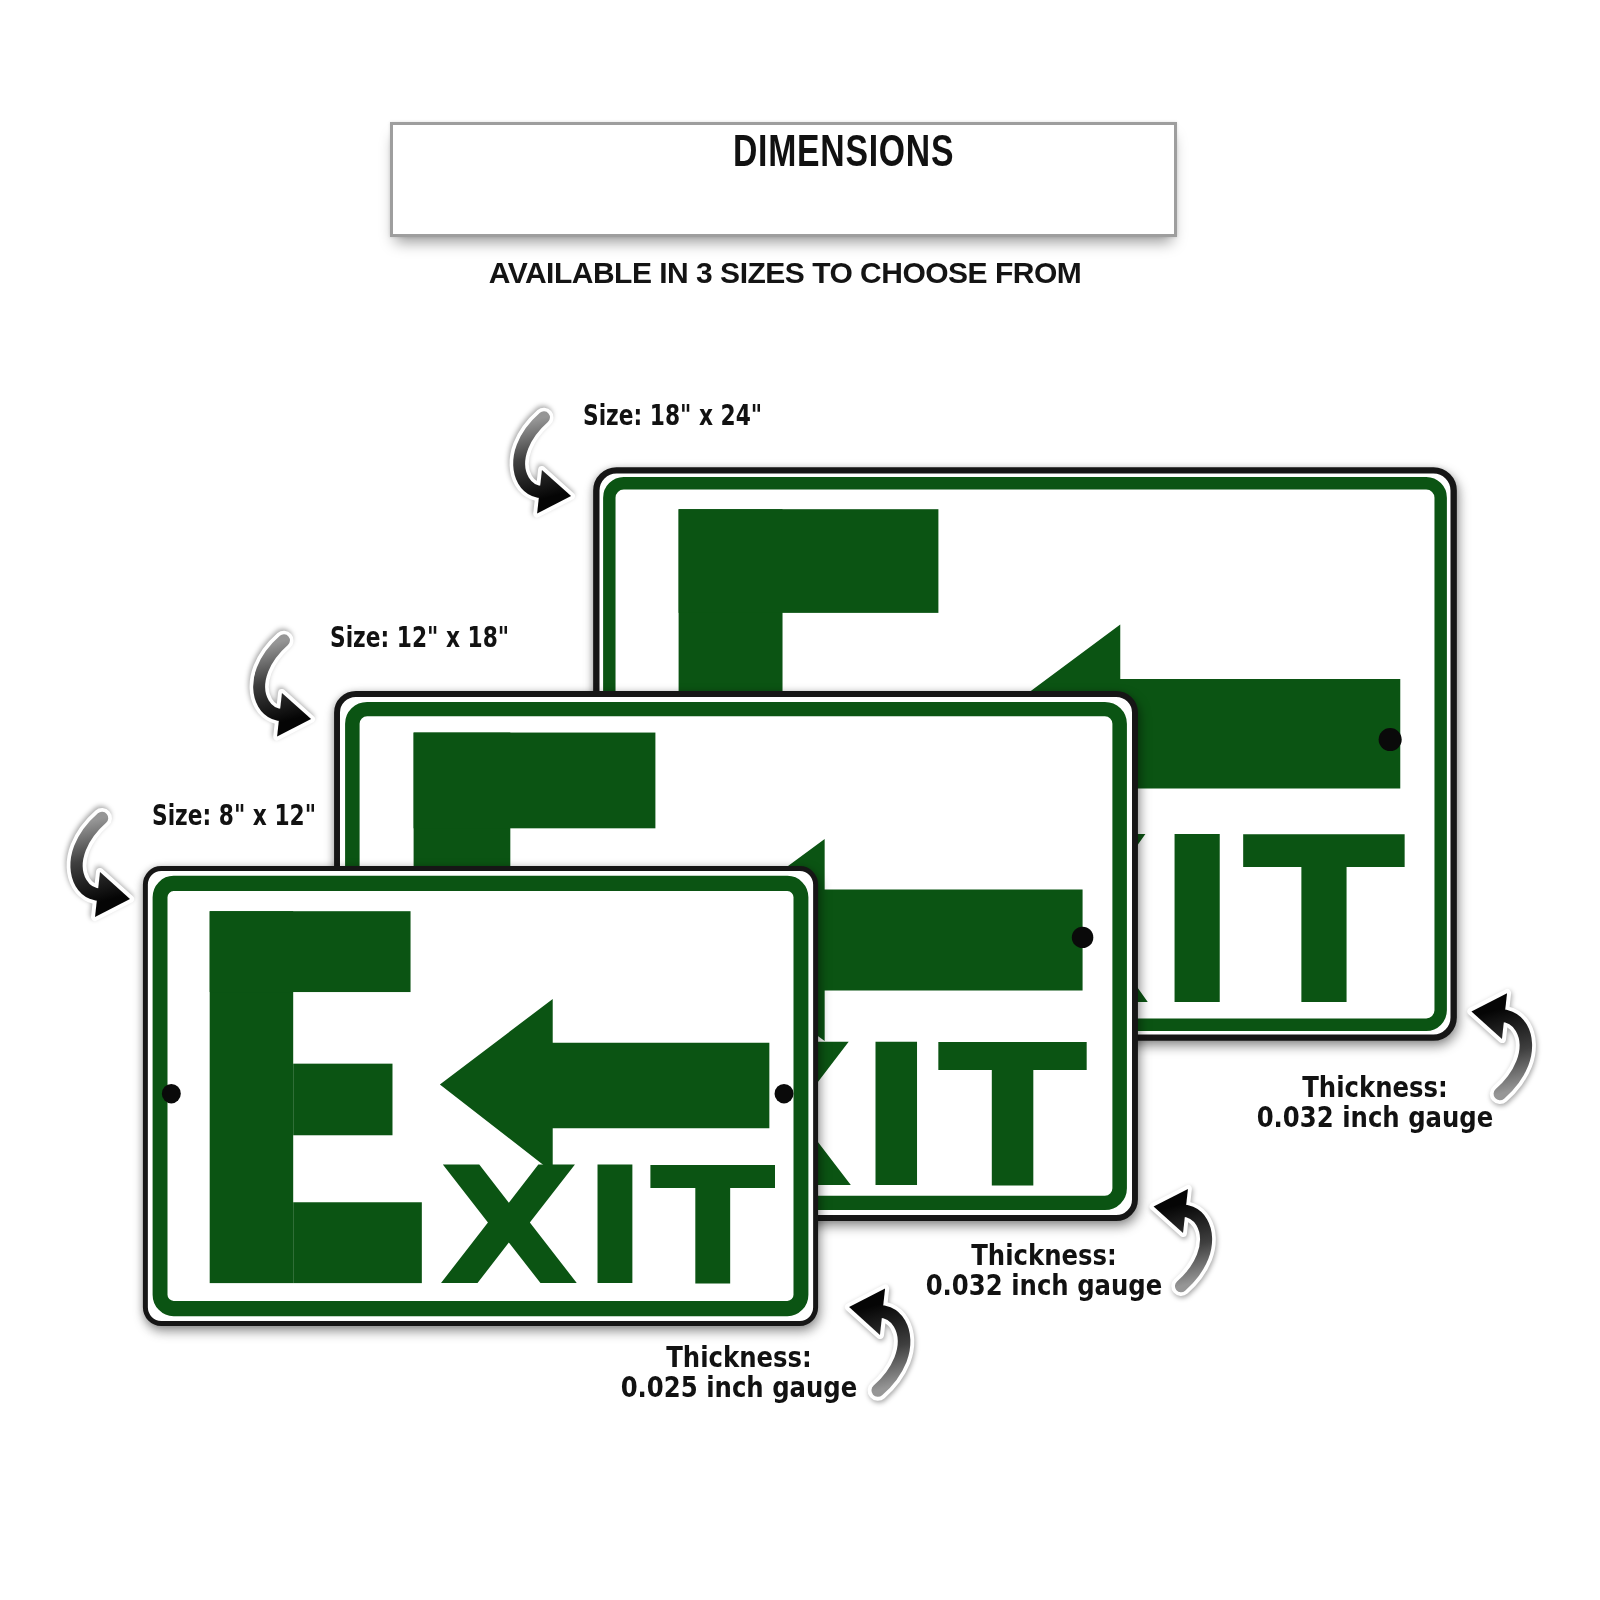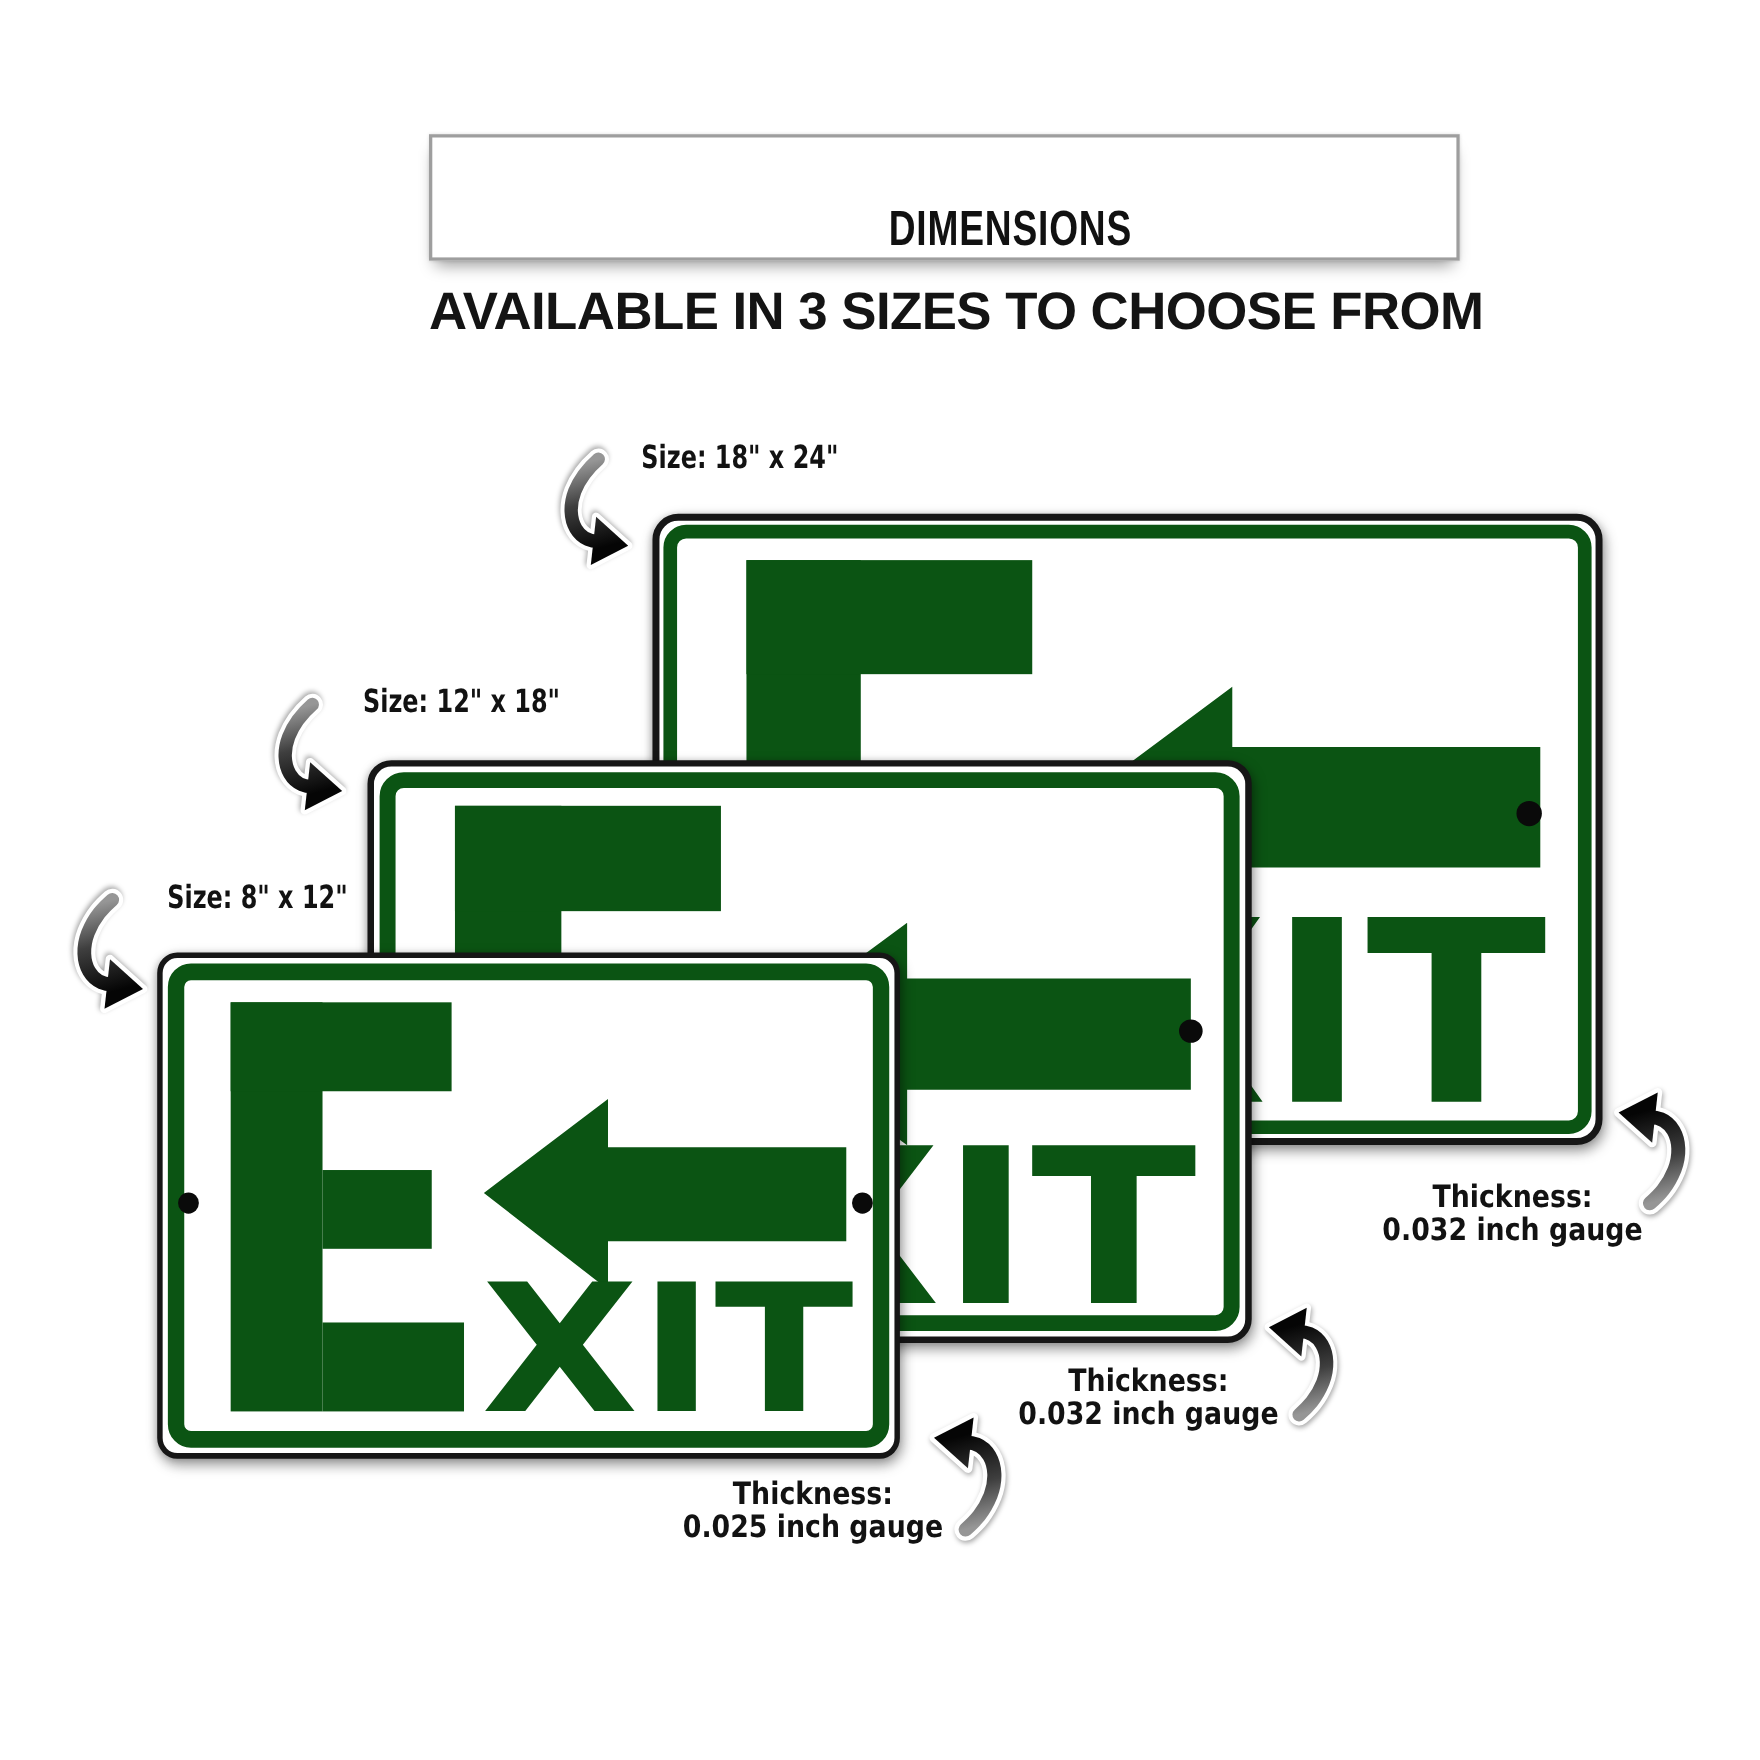--- a/index.html
+++ b/index.html
@@ -3,33 +3,33 @@
 <meta charset="utf-8">
 <style>
   html,body{margin:0;padding:0;background:#ffffff;}
   .stage{
     position:relative;width:1600px;height:1600px;background:#ffffff;
     font-family:"DejaVu Sans",sans-serif;overflow:hidden;
   }
 
   
   .header-box{
-    position:absolute;left:390px;top:122px;width:937px;height:115px;
+    position:absolute;left:390px;top:122px;width:787px;height:115px;
     background:#ffffff;border:3px solid #9e9e9e;box-sizing:border-box;
-    display:flex;align-items:flex-end;justify-content:center;
+    display:flex;align-items:flex-start;justify-content:center;
     box-shadow:0 10px 14px -5px rgba(0,0,0,.40), 0 0 3px rgba(0,0,0,.12);
   }
   .header-title{
     font-family:"Liberation Sans",sans-serif;font-weight:700;font-size:45px;
     color:#111;letter-spacing:1px;display:inline-block;
     transform:scaleX(.75);transform-origin:center;margin-left:120px;white-space:nowrap;
   }
   .subtitle{
     position:absolute;left:390px;top:256px;width:790px;text-align:center;
-    font-family:"Liberation Sans",sans-serif;font-weight:700;font-size:48px;
+    font-family:"Liberation Sans",sans-serif;font-weight:700;font-size:30px;
     color:#141414;letter-spacing:-0.5px;white-space:nowrap;
   }
 
   
   .sign{
     position:absolute;
     filter:drop-shadow(2px 5px 6px rgba(0,0,0,.38)) drop-shadow(-1px 1px 3px rgba(0,0,0,.18));
   }
   .sign-face{fill:#ffffff;stroke:#161616;stroke-width:2.2;}
   .sign-frame{fill:none;stroke:#0b5413;}

